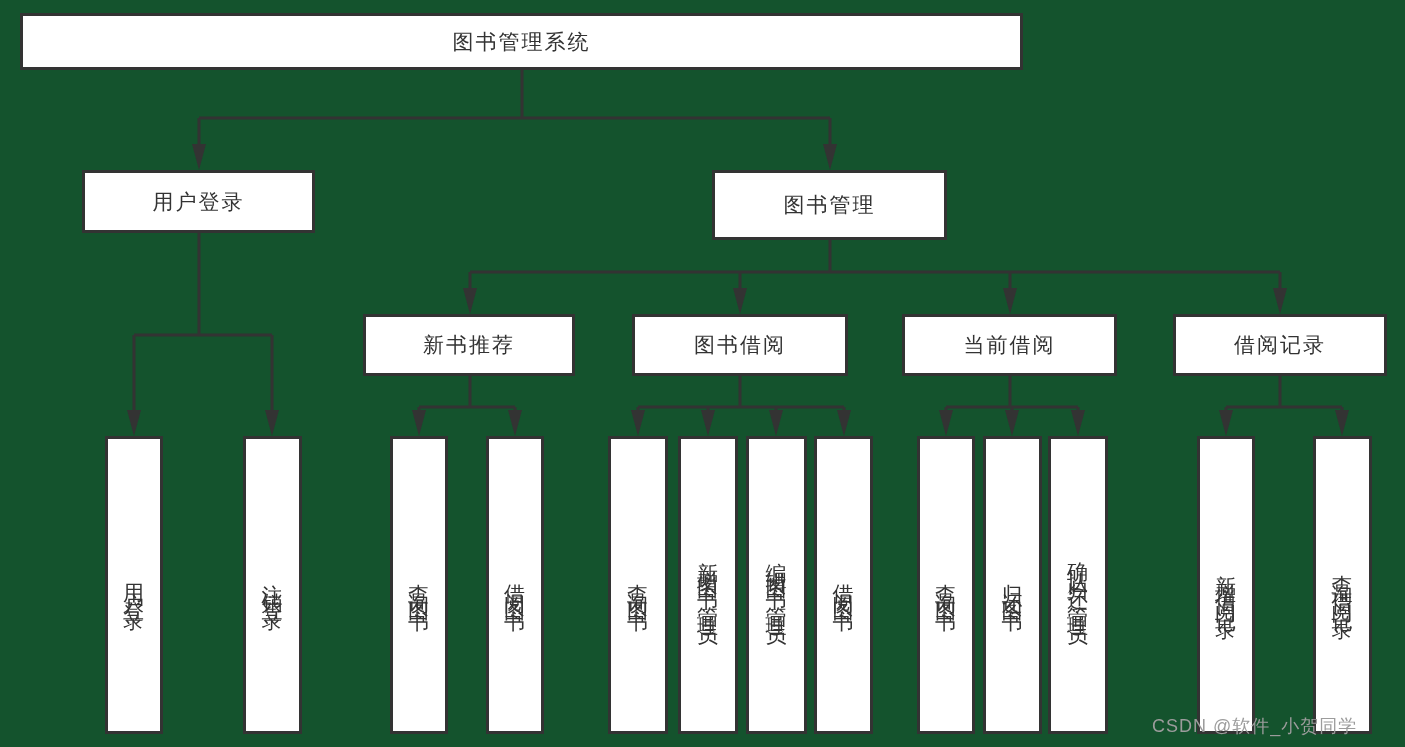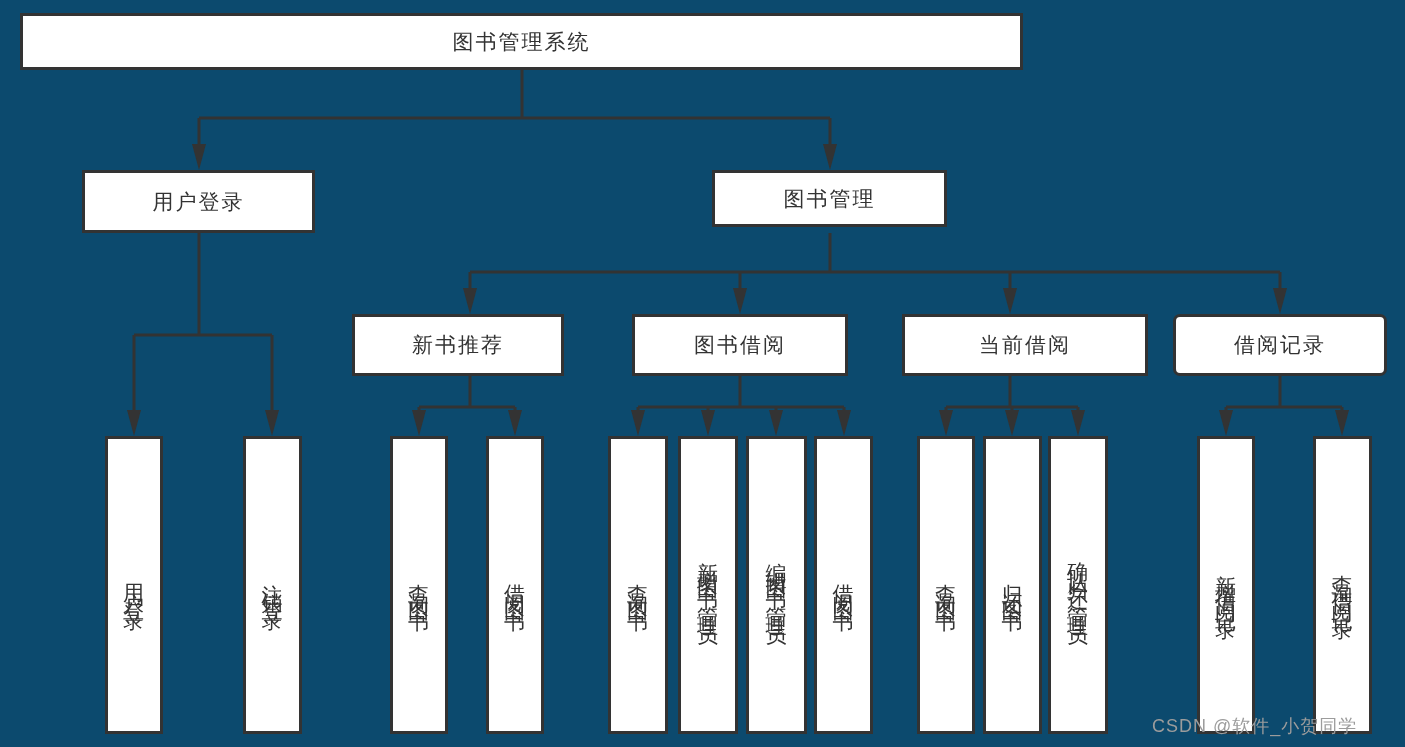--- a/index.html
+++ b/index.html
@@ -1,20 +1,20 @@
 <!DOCTYPE html>
 <html><head>
 <meta charset="utf-8">
 <style>
   html, body { margin: 0; padding: 0; background: #ffffff; }
   .canvas {
     position: relative;
     width: 1405px;
     height: 747px;
-    background: #0c4a6e;
+    background: #14532d;
     font-family: "Liberation Sans", "DejaVu Sans", sans-serif;
     overflow: hidden;
   }
   .connectors {
     position: absolute;
     left: 0; top: 0;
     width: 1405px; height: 747px;
     pointer-events: none;
   }
   .box {
@@ -91,34 +91,34 @@
     </g>
   </svg>
 
   <div class="box h" style="left:20px; top:13px; width:1003px; height:57px;">
     <span>图书管理系统</span>
   </div>
 
   <div class="box h" style="left:82px; top:170px; width:233px; height:63px;">
     <span>用户登录</span>
   </div>
-  <div class="box h" style="left:712px; top:170px; width:235px; height:57px;">
+  <div class="box h" style="left:712px; top:170px; width:235px; height:70px;">
     <span>图书管理</span>
   </div>
 
-  <div class="box h" style="left:352px; top:314px; width:212px; height:62px;align-items:center;">
+  <div class="box h" style="left:363px; top:314px; width:212px; height:62px;align-items:center;">
     <span>新书推荐</span>
   </div>
   <div class="box h" style="left:632px; top:314px; width:216px; height:62px;font-family:Liberation Serif, serif;">
     <span>图书借阅</span>
   </div>
-  <div class="box h" style="left:902px; top:314px; width:246px; height:62px;">
+  <div class="box h" style="left:902px; top:314px; width:215px; height:62px;">
     <span>当前借阅</span>
   </div>
-  <div class="box h" style="left:1173px; top:314px; width:214px; height:62px;border-radius:7px;">
+  <div class="box h" style="left:1173px; top:314px; width:214px; height:62px;">
     <span>借阅记录</span>
   </div>
 
   <div class="box v" style="left:105px; top:436px; width:58px; height:298px;">
     <span>用户登录</span>
   </div>
   <div class="box v" style="left:243px; top:436px; width:59px; height:298px;">
     <span>注销登录</span>
   </div>
 

